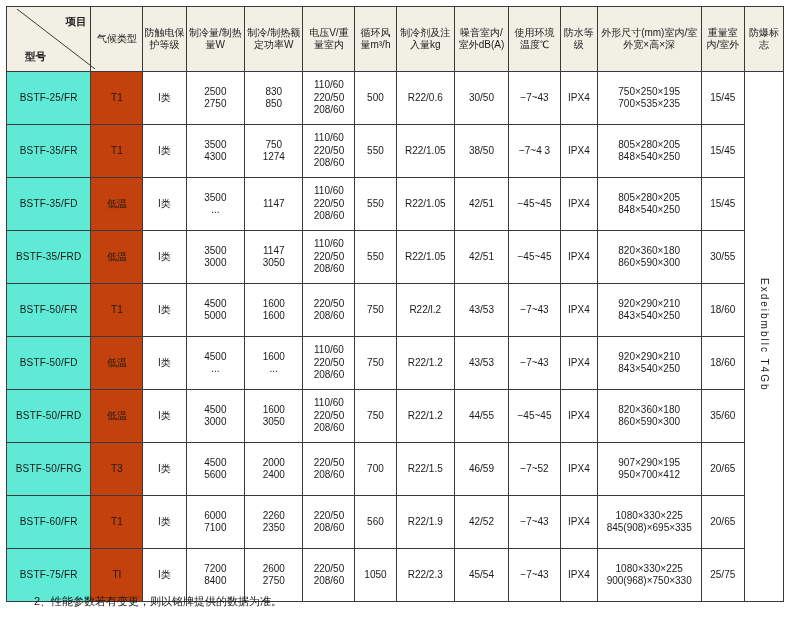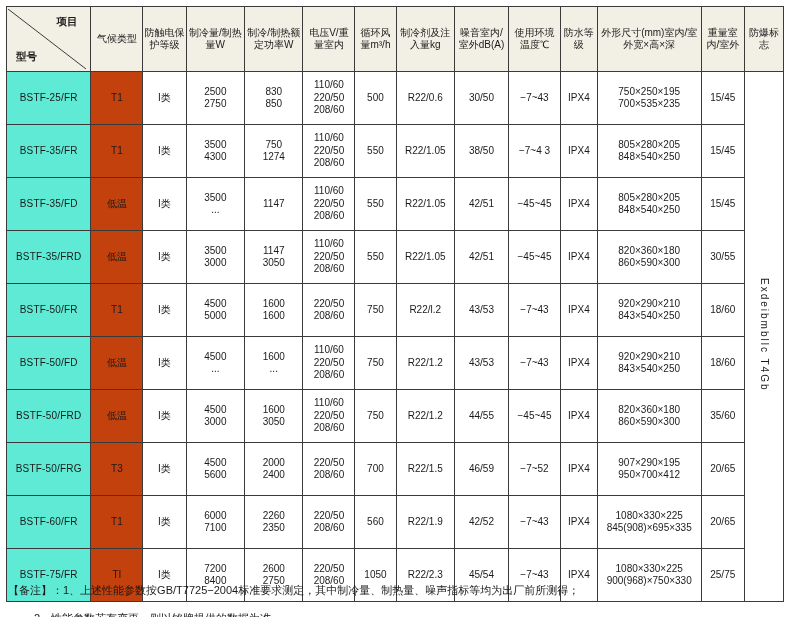--- a/index.html
+++ b/index.html
@@ -45,20 +45,21 @@
   }
   td.hdr-corner {
     position: relative;
     padding: 0;
     height: 60px;
   }
   .corner-inner {
     position: relative;
     width: 100%;
     height: 100%;
+    margin-left: 9px;
   }
   .corner-item {
     position: absolute;
     font-weight: bold;
     font-size: 10.5px;
   }
   .corner-topright { right: 12px; top: 6px; }
   .corner-bottomleft { left: 8px; bottom: 6px; }
   .corner-slash {
     position: absolute;
@@ -364,15 +365,14 @@
         <td>IPX4</td>
         <td class="multiline small">1080×330×225
 900(968)×750×330</td>
         <td>25/75</td>
       </tr>
     </tbody>
   </table>
 </div>
 
 <div class="notes">
-  <div>【备注】：1、上述性能参数按GB/T7725−2004标准要求测定，其中制冷量、制热量、噪声指标等均为出厂前所测得；</div>
   <div class="line2">2、性能参数若有变更，则以铭牌提供的数据为准。</div>
 </div>
 
 </body></html>

